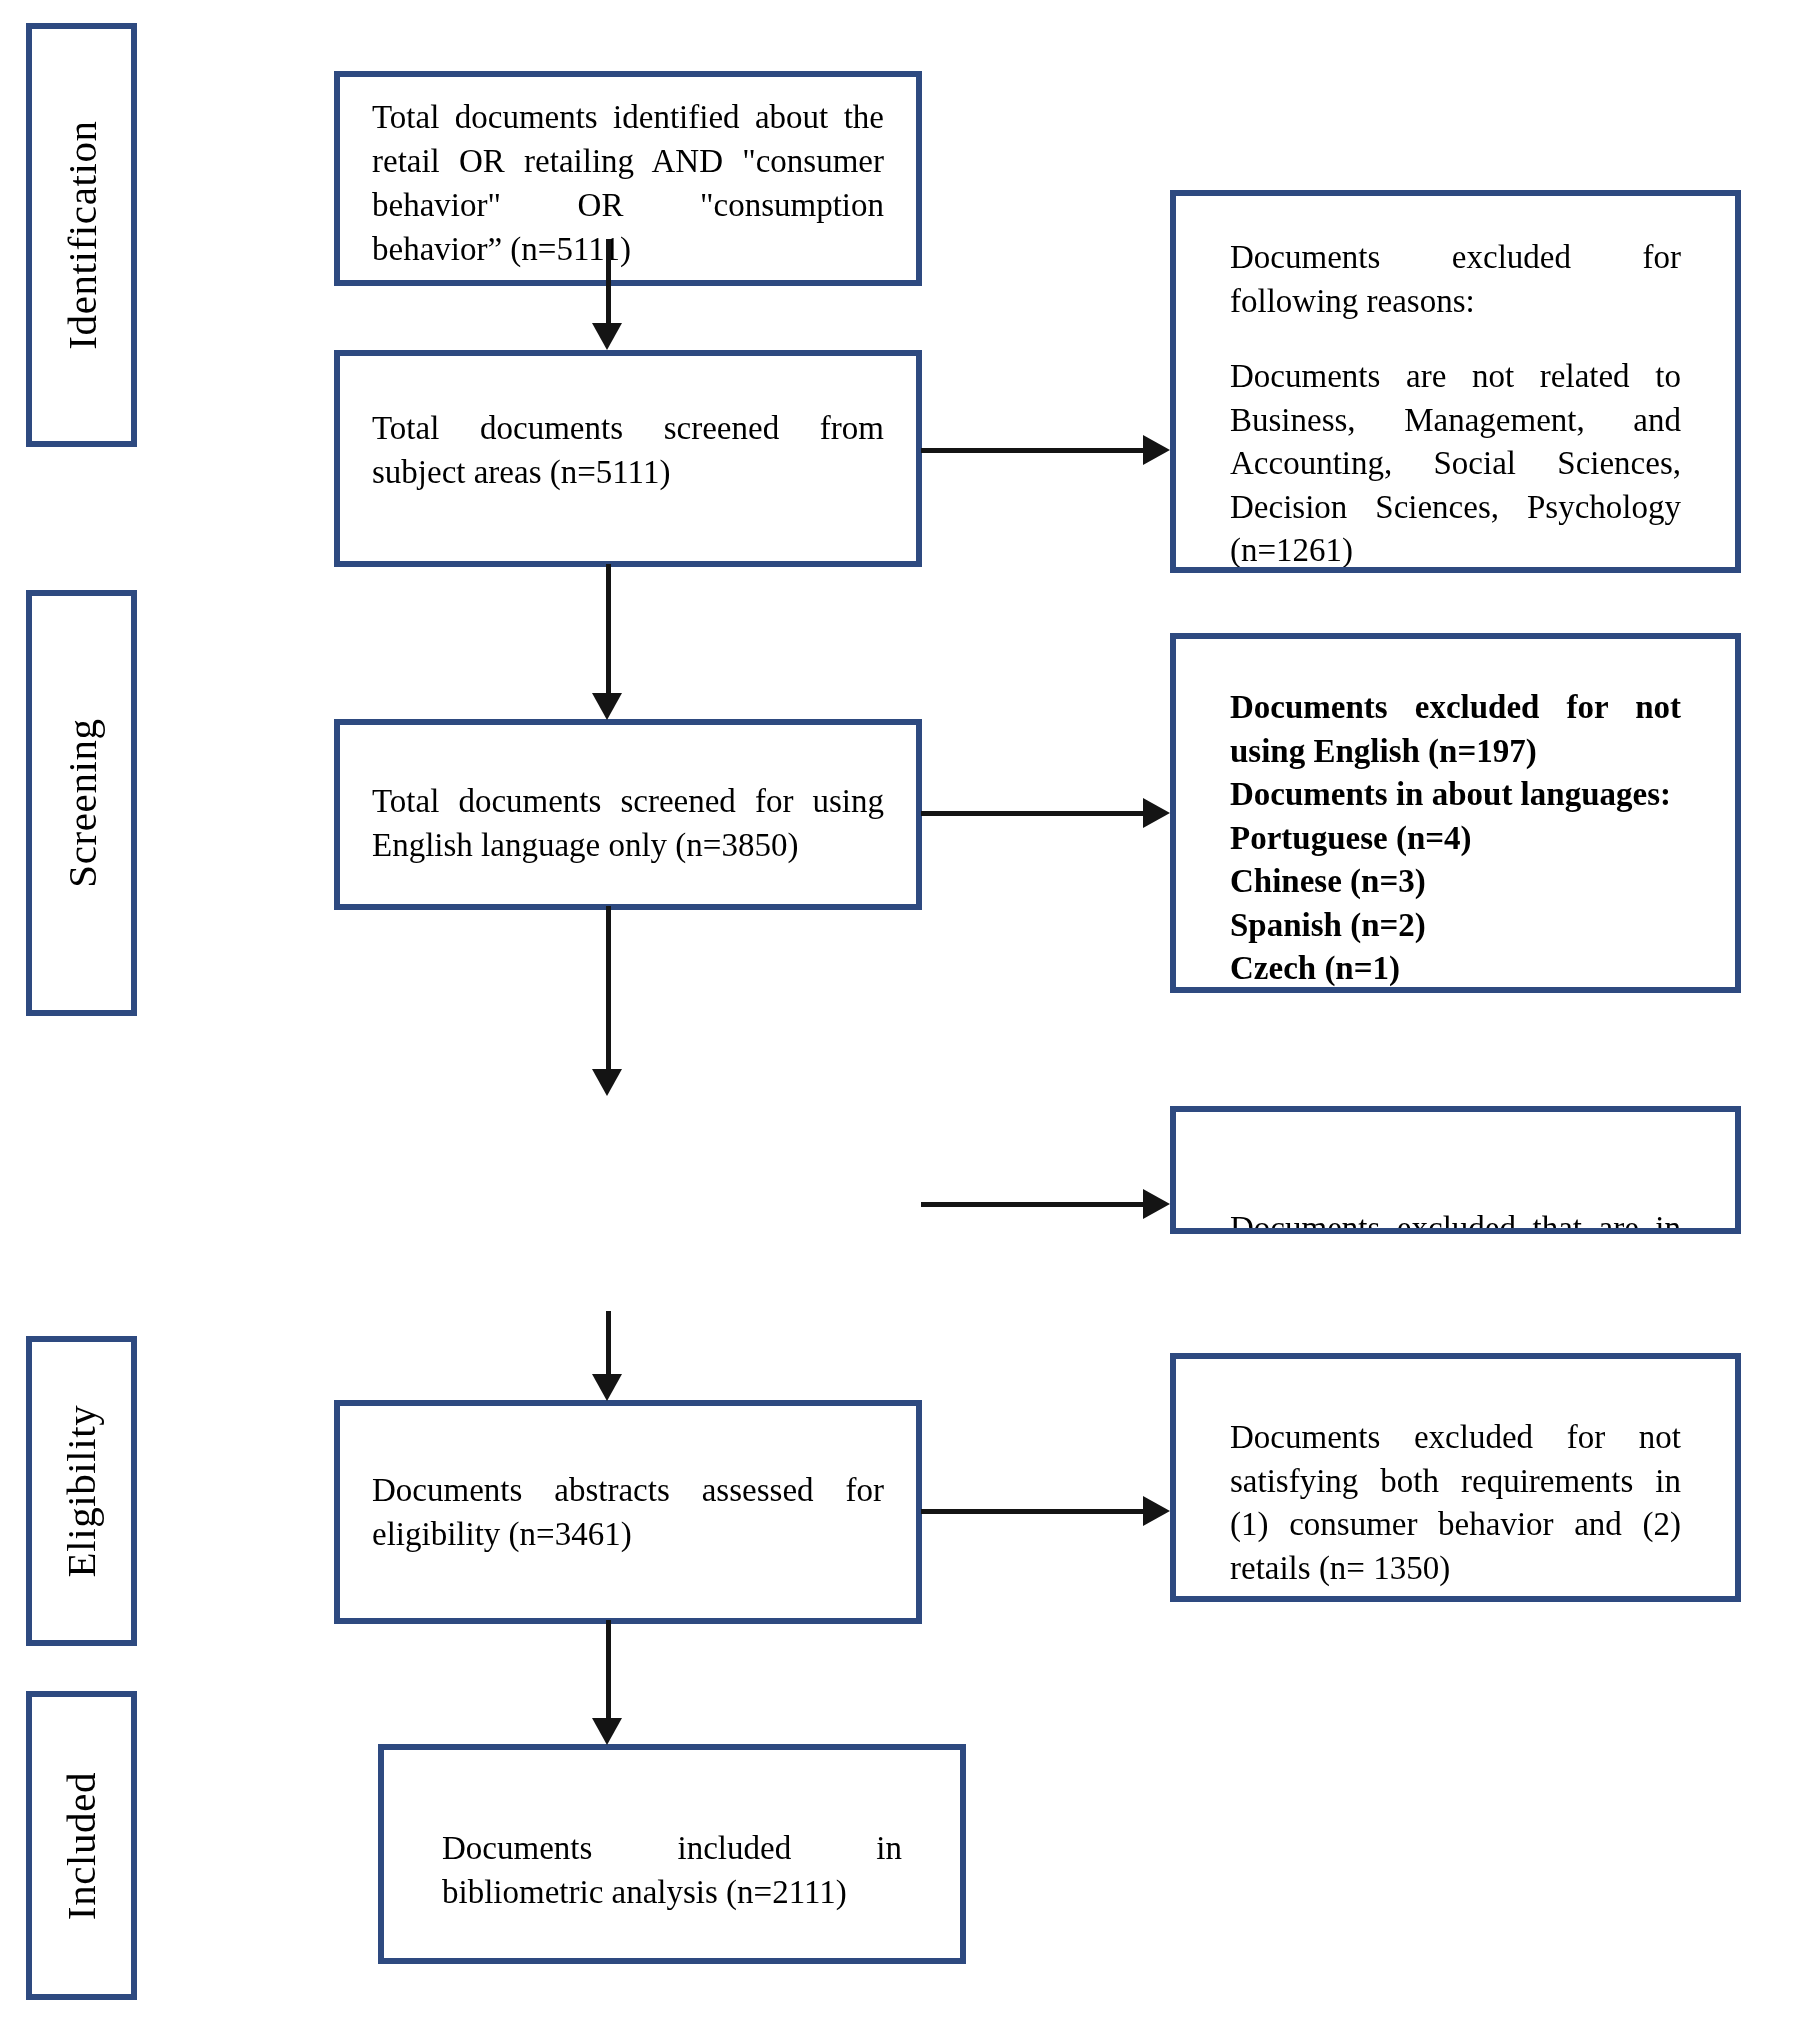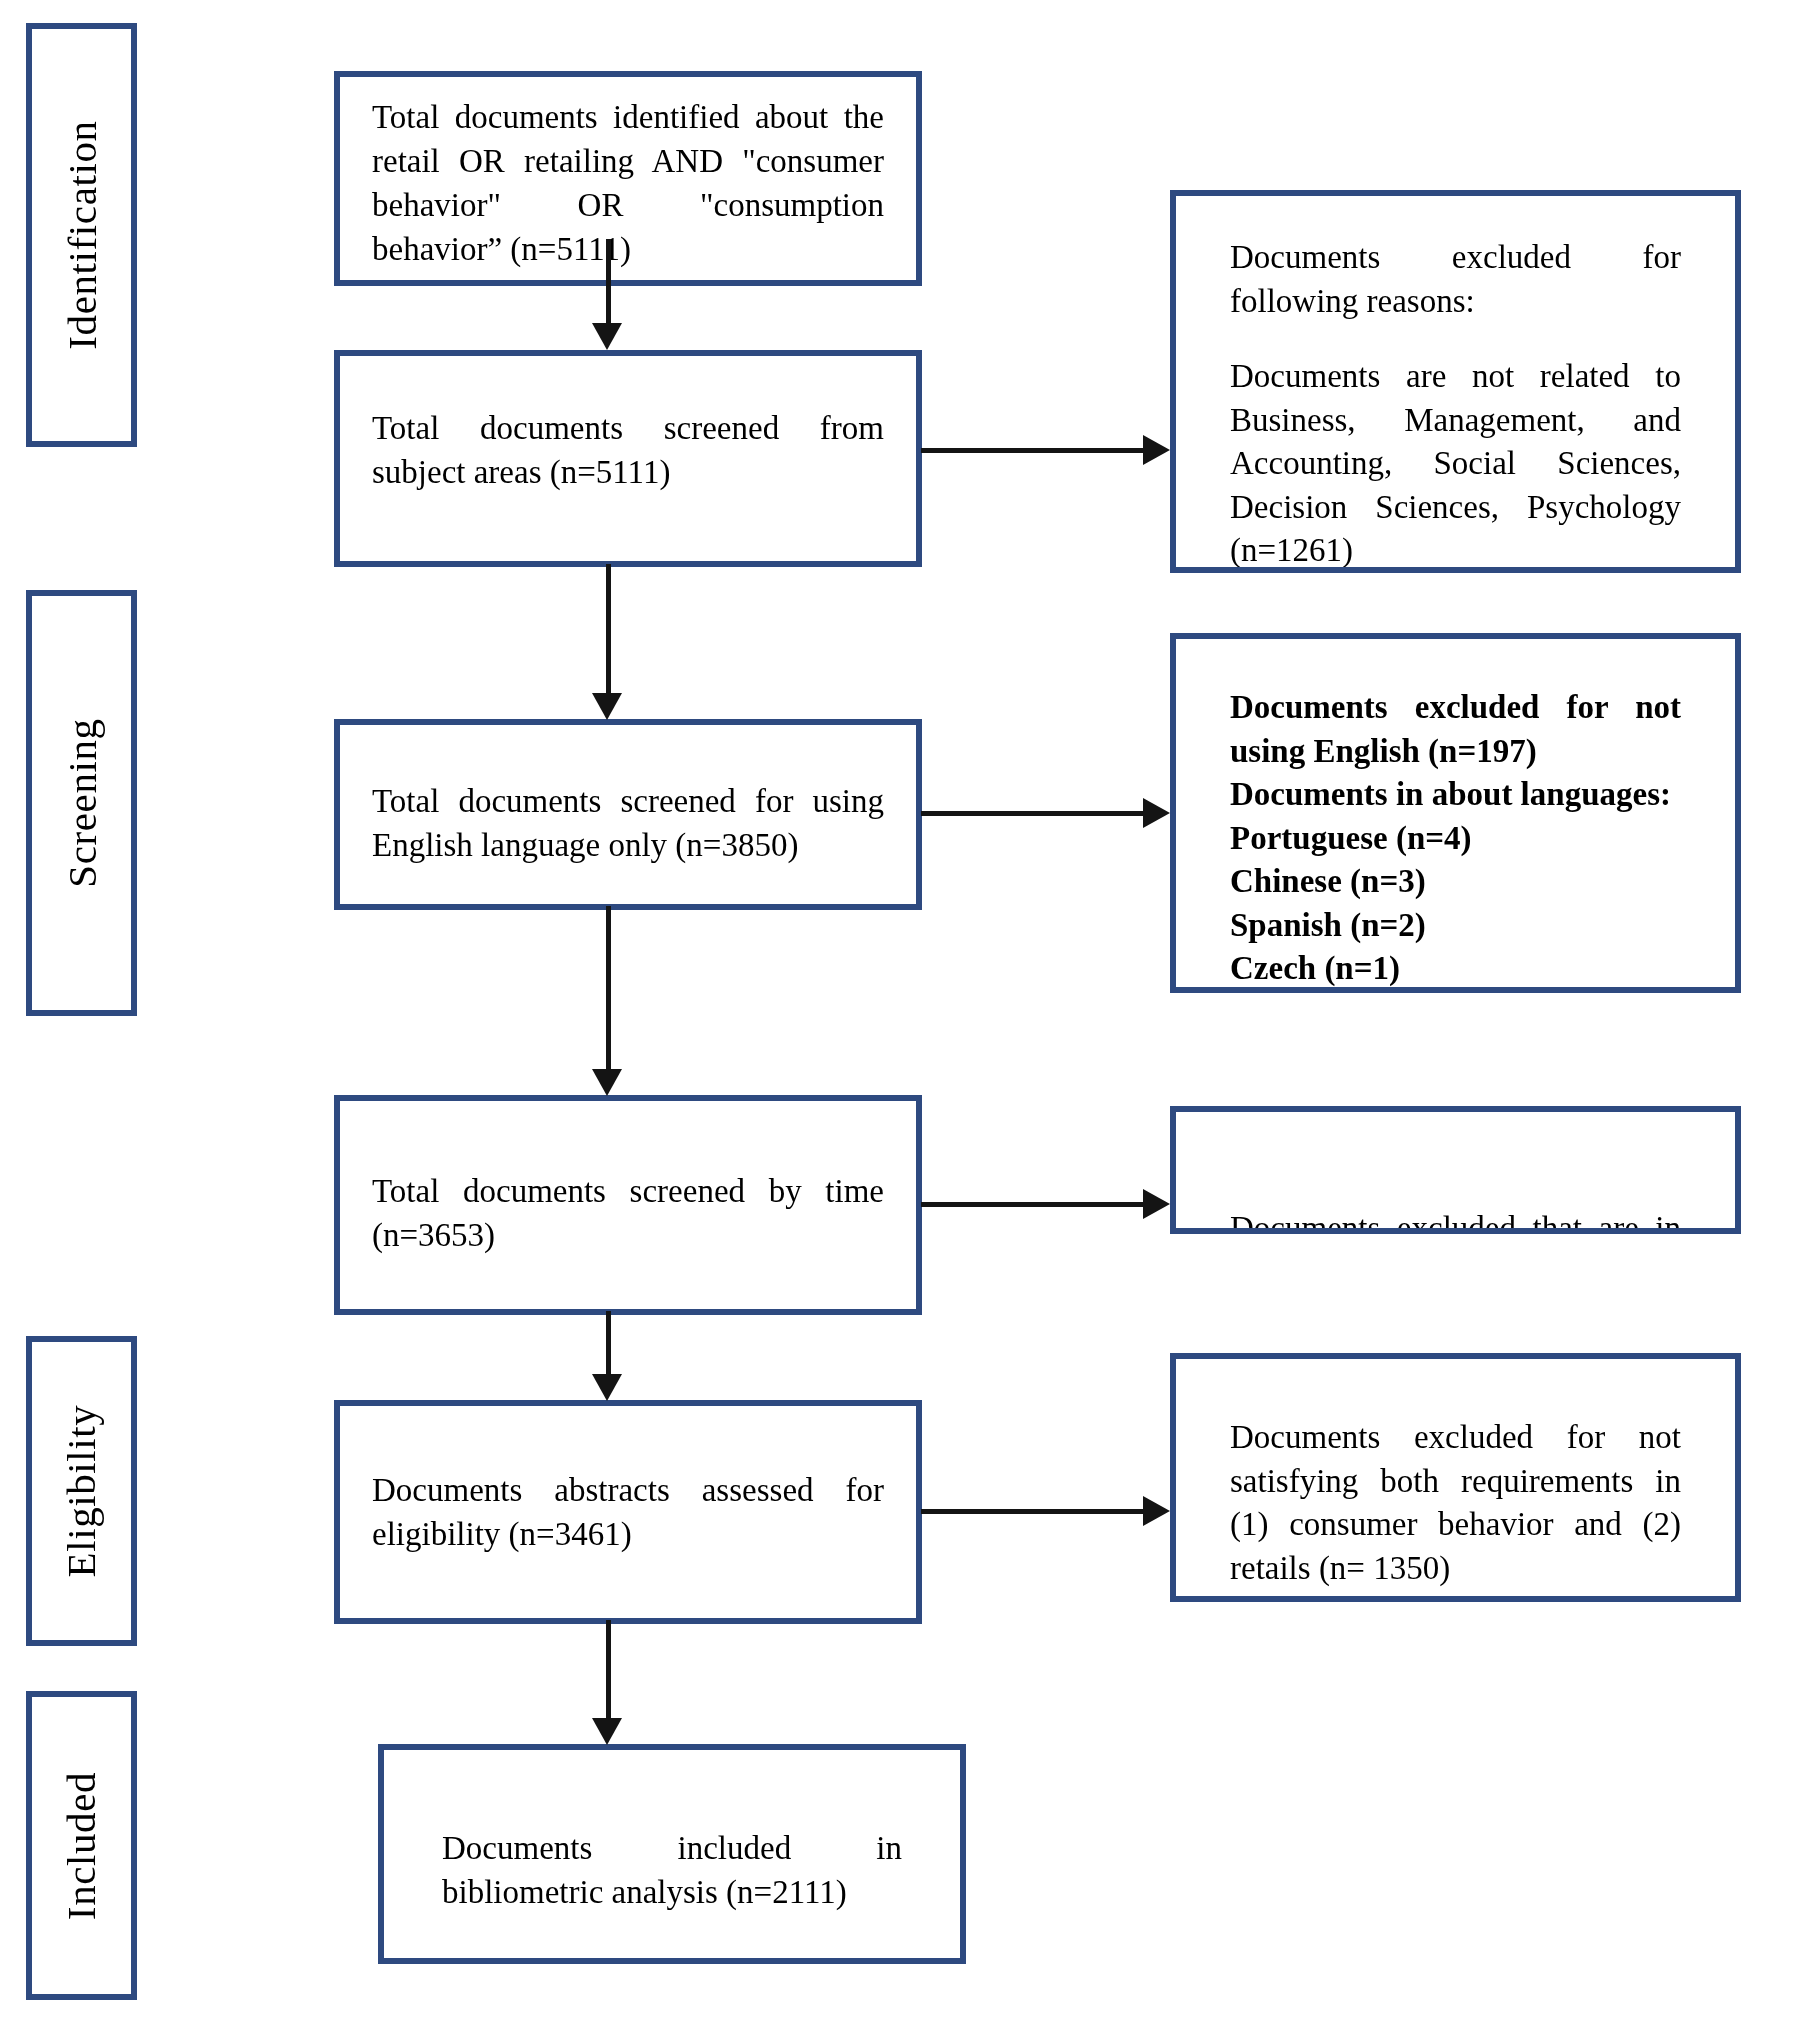--- a/index.html
+++ b/index.html
@@ -83,23 +83,20 @@
 
   <div class="box flow-box" style="top:26px;height:215px;padding-top:19px;margin-top:45px;">
     <div>Total documents identified about the retail OR retailing AND "consumer behavior" OR "consumption behavior” (n=5111)</div>
   </div>
   <div class="box flow-box" style="top:350px;height:217px;padding-top:51px;">
     <div>Total documents screened from subject areas (n=5111)</div>
   </div>
   <div class="box flow-box" style="top:719px;height:191px;padding-top:55px;">
     <div>Total documents screened for using English language only (n=3850)</div>
   </div>
-  <div class="box flow-box" style="top:1095px;height:220px;padding-top:69px;">
-    <div>Total documents screened by time (n=3653)</div>
-  </div>
   <div class="box flow-box" style="top:1400px;height:224px;padding-top:63px;">
     <div>Documents abstracts assessed for eligibility (n=3461)</div>
   </div>
   <div class="box flow-box" style="top:1744px;height:220px;padding-top:77px;padding-left:58px;padding-right:58px;margin-left:44px;">
     <div>Documents included in bibliometric analysis (n=2111)</div>
   </div>
 
   <div class="box excl-box" style="top:190px;height:383px;padding-top:40px;">
     <div>Documents excluded for following reasons:</div>
     <div class="para-gap">Documents are not related to Business, Management, and Accounting, Social Sciences, Decision Sciences, Psychology (n=1261)</div>

